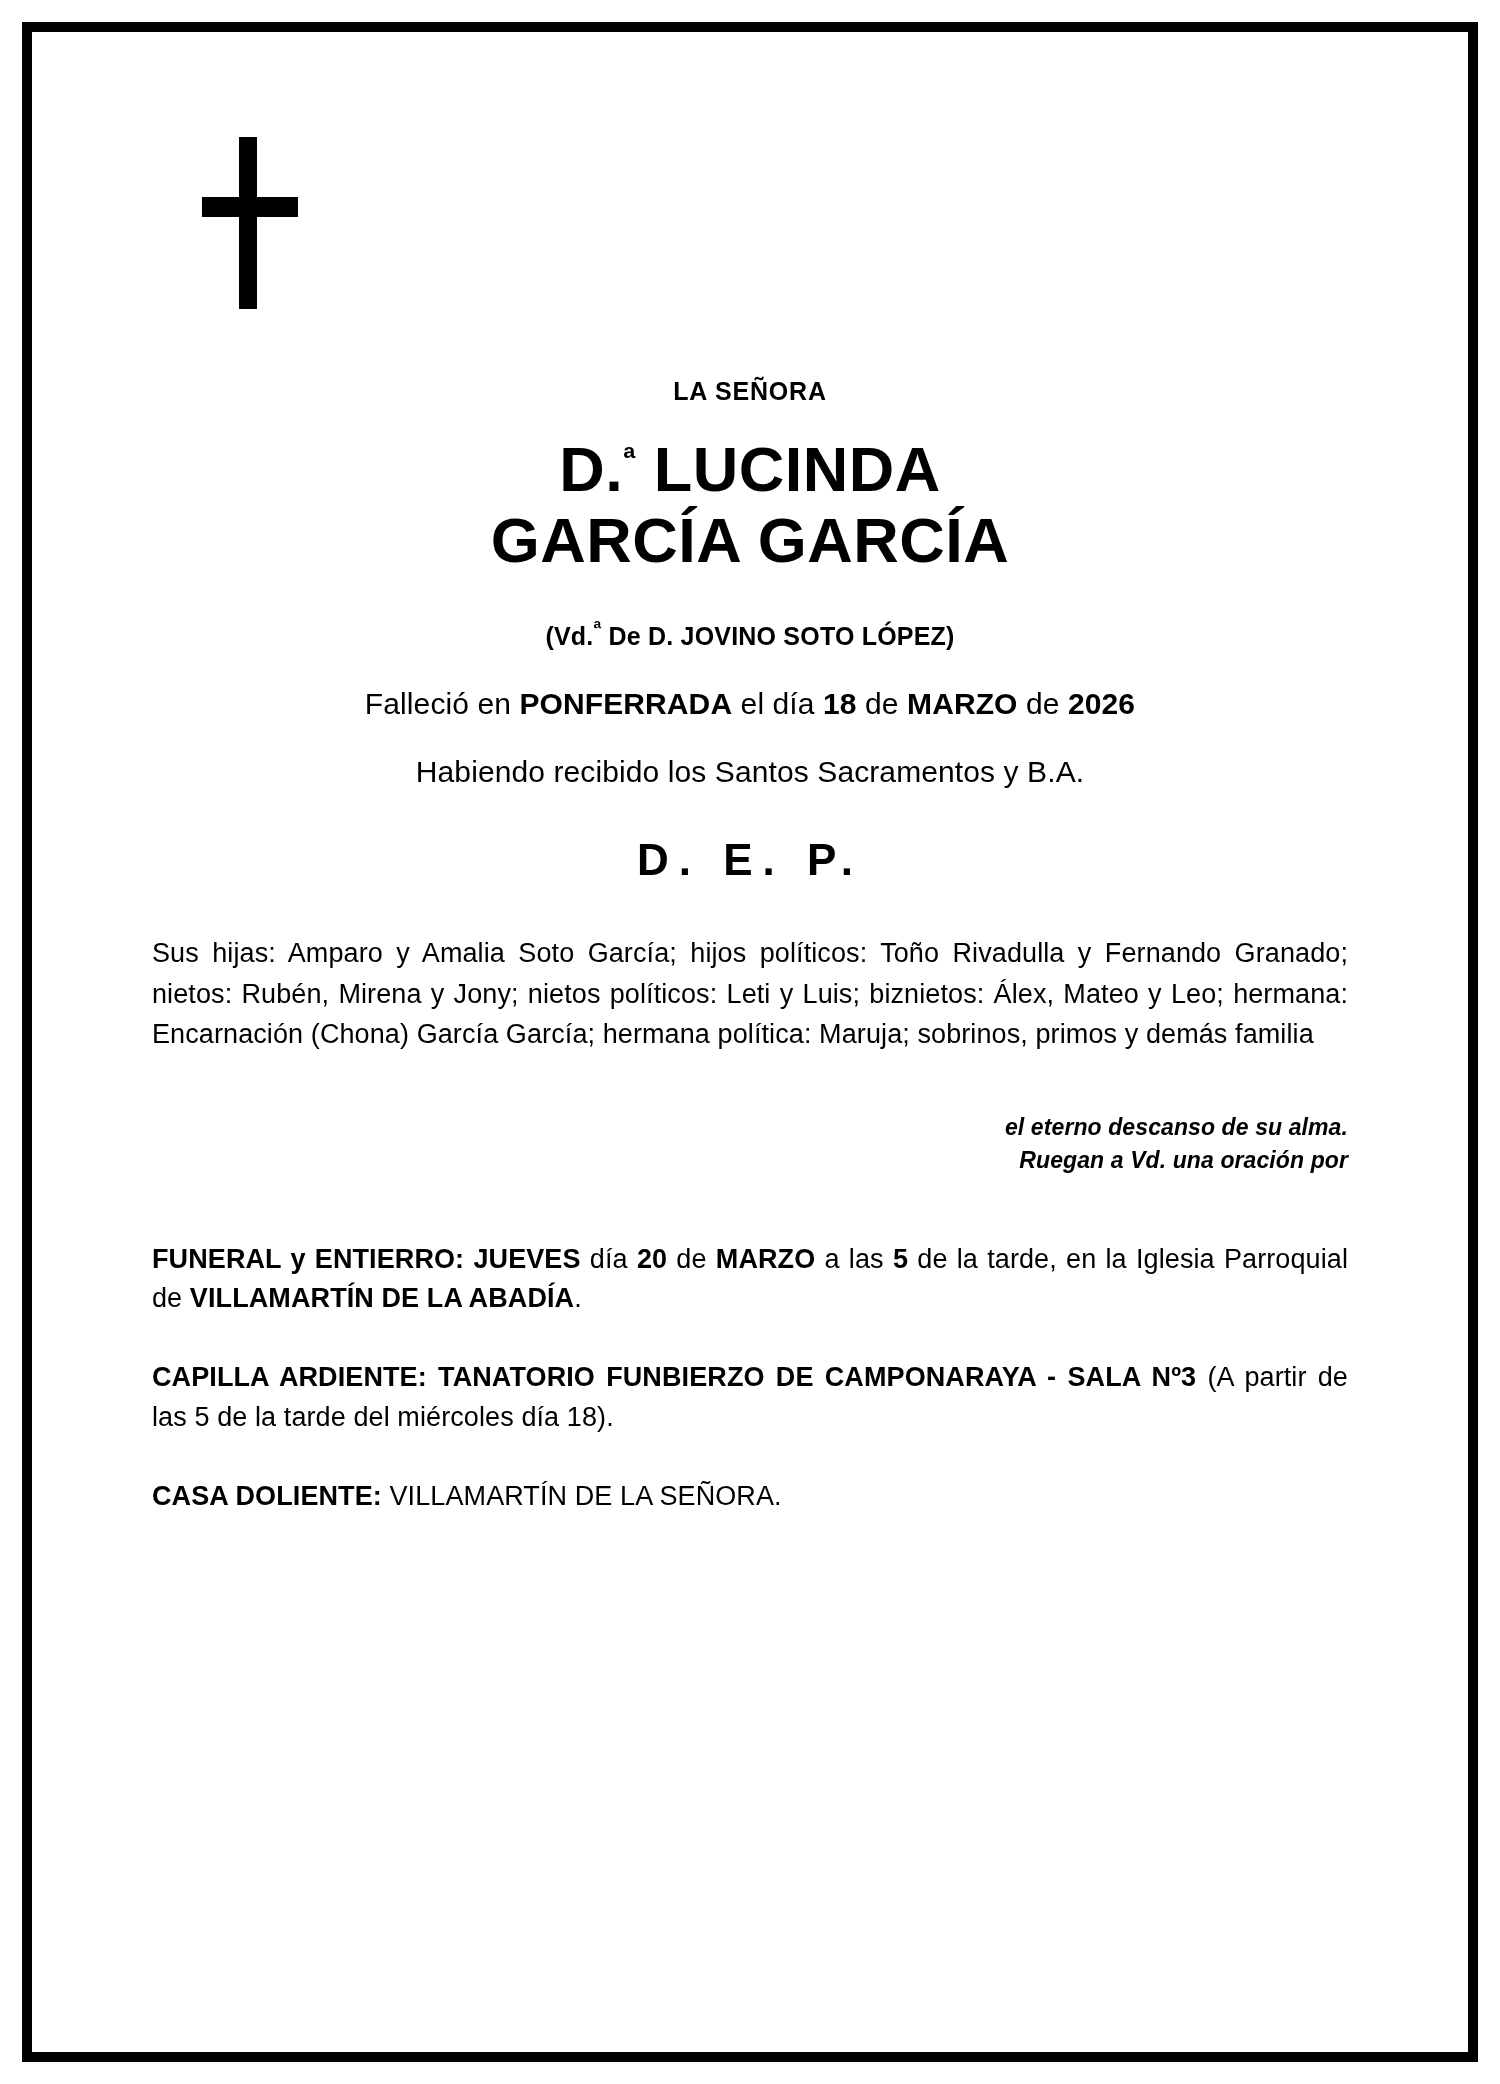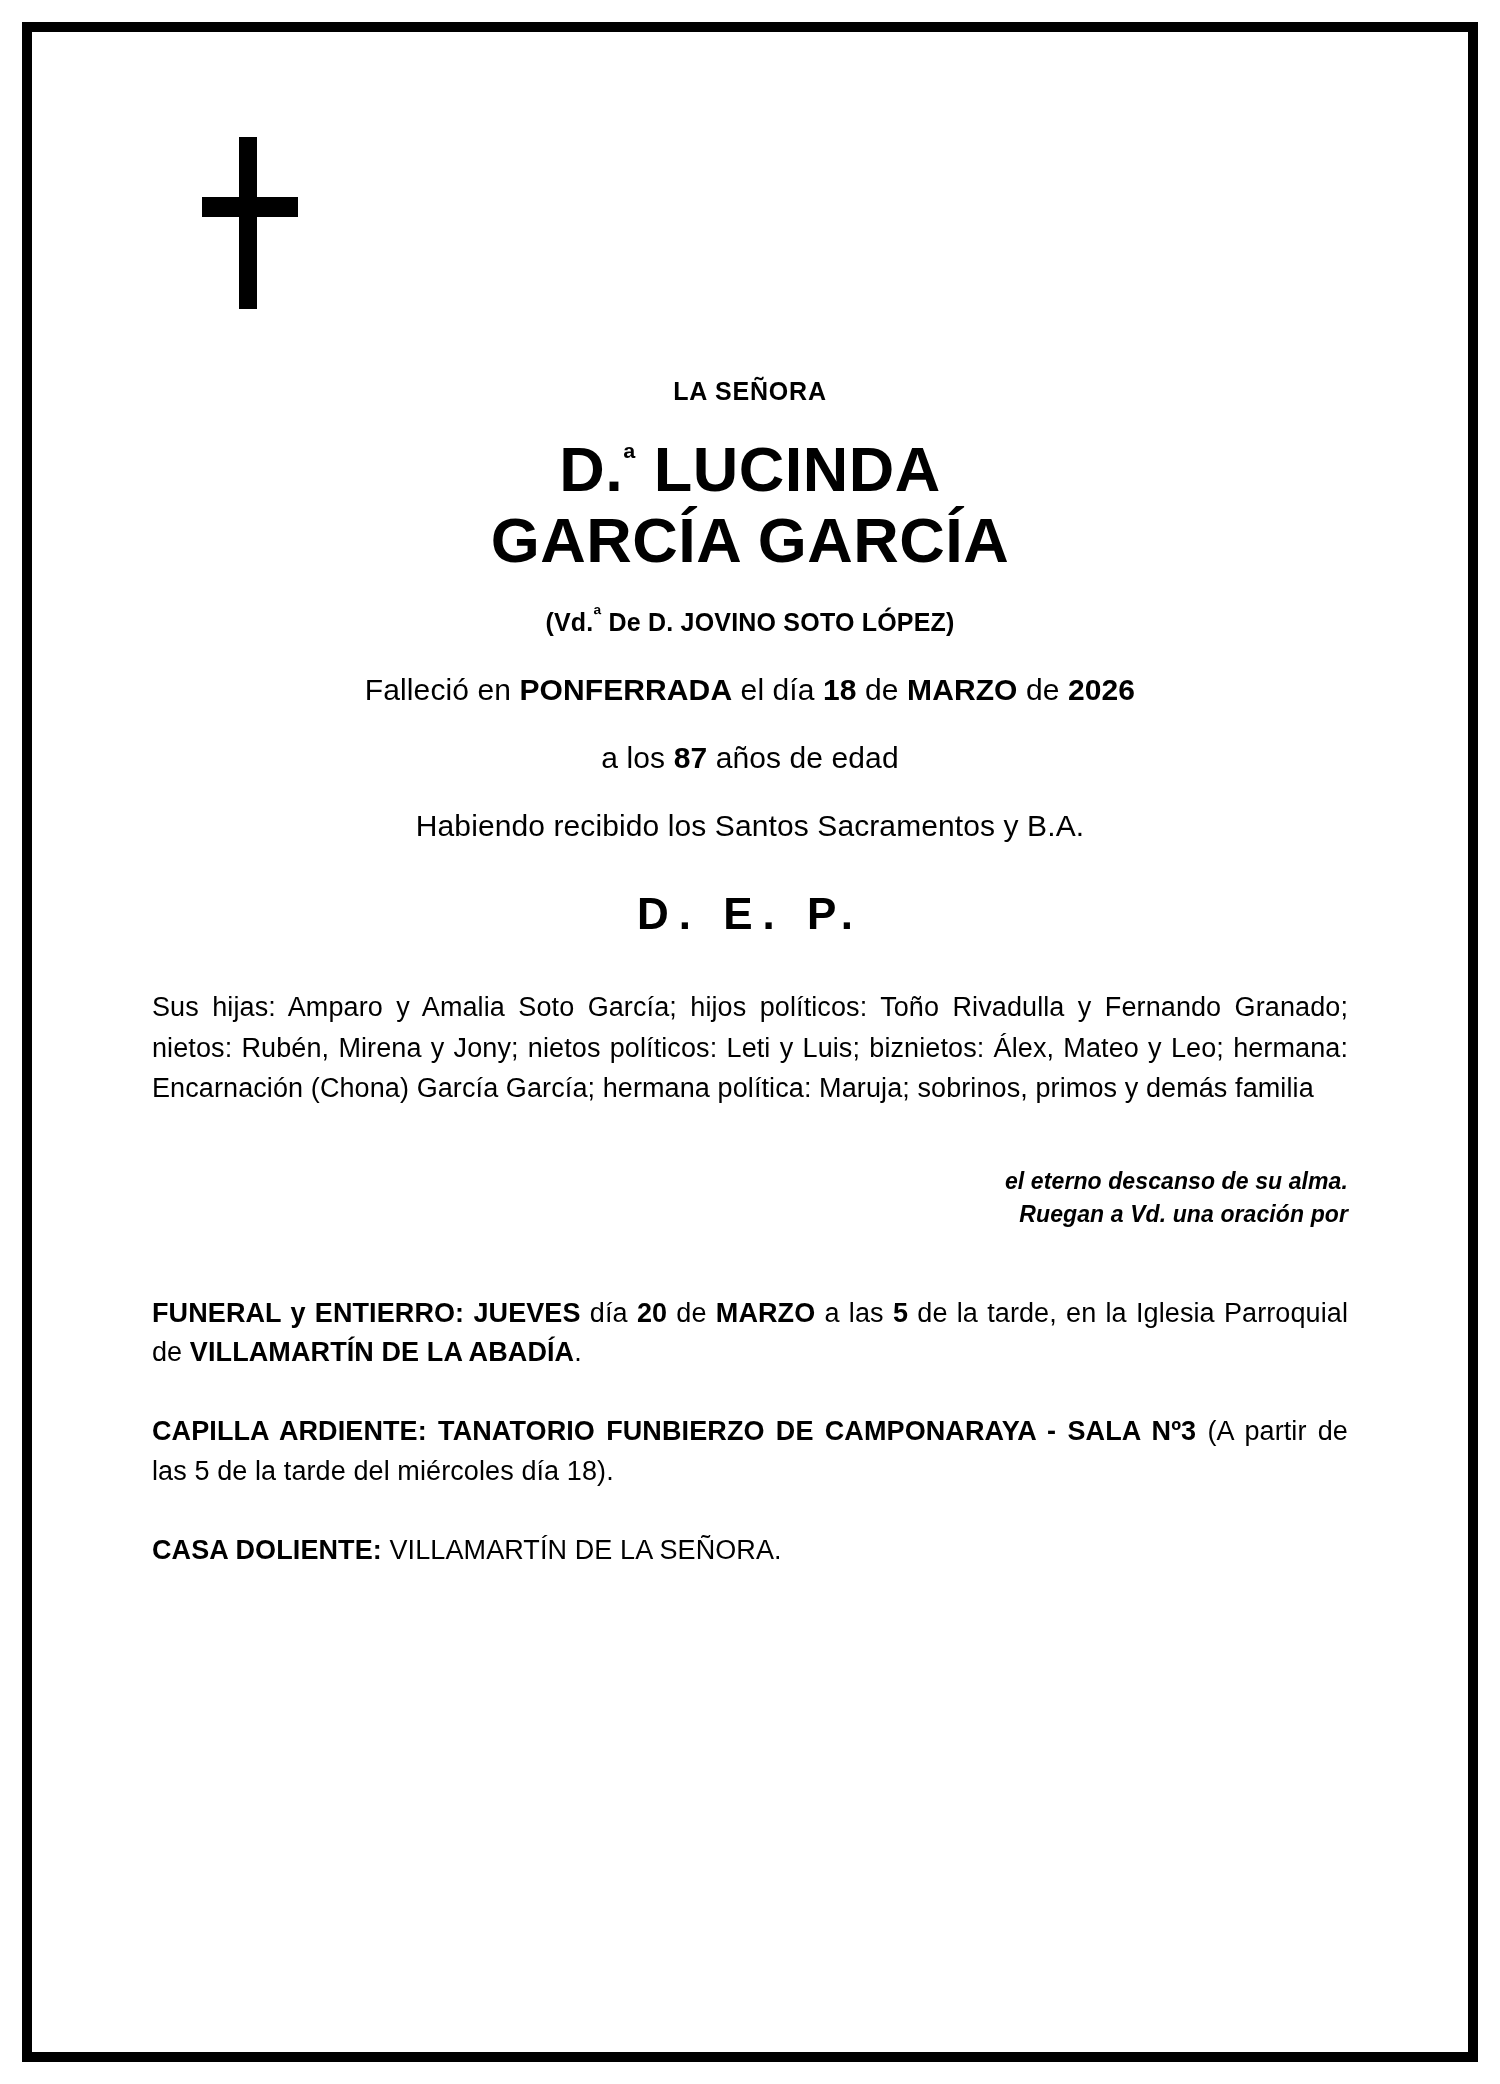--- a/index.html
+++ b/index.html
@@ -89,21 +89,21 @@
   .name sup {
     font-size: 0.52em;
     vertical-align: super;
     line-height: 0;
   }
 
   .widow {
     font-size: 25px;
     font-weight: 700;
     letter-spacing: 0.2px;
-    margin-top: 28px;
+    margin-top: 42px;
     margin-bottom: 36px;
   }
 
   .detail {
     font-size: 30px;
     font-weight: 300;
     letter-spacing: 0.1px;
     margin-bottom: 34px;
   }
   .detail b { font-weight: 700; }
@@ -171,21 +171,20 @@
 
         <div class="c name">
           <div><span>D.</span><sup>ª</sup><span> LUCINDA</span></div>
           <div>GARCÍA GARCÍA</div>
         </div>
 
         <div class="c widow"><span>(Vd.</span><sup>ª</sup><span> De D. JOVINO SOTO LÓPEZ)</span></div>
 
         <div class="c detail"><span>Falleció en </span><b>PONFERRADA</b><span> el día </span><b>18</b><span> de </span><b>MARZO</b><span> de </span><b>2026</b></div>
 
-        <div class="c detail"><span>a los </span><b>87</b><span> años de edad</span></div>
 
         <div class="c detail">Habiendo recibido los Santos Sacramentos y B.A.</div>
 
         <div class="c dep">D. E. P.</div>
 
         <div class="family">Sus hijas: Amparo y Amalia Soto García; hijos políticos: Toño Rivadulla y Fernando Granado; nietos: Rubén, Mirena y Jony; nietos políticos: Leti y Luis; biznietos: Álex, Mateo y Leo; hermana: Encarnación (Chona) García García; hermana política: Maruja; sobrinos, primos y demás familia</div>
 
         <div class="prayer">
           <div>el eterno descanso de su alma.</div>
           <div>Ruegan a Vd. una oración por</div>

